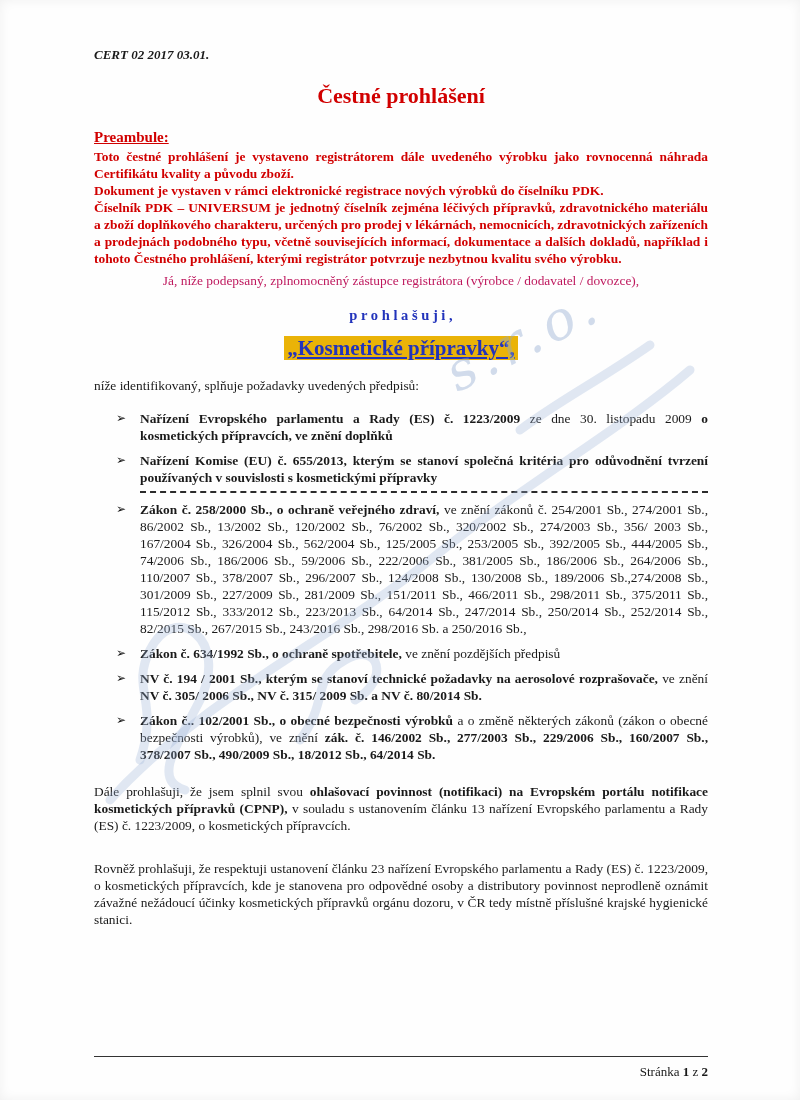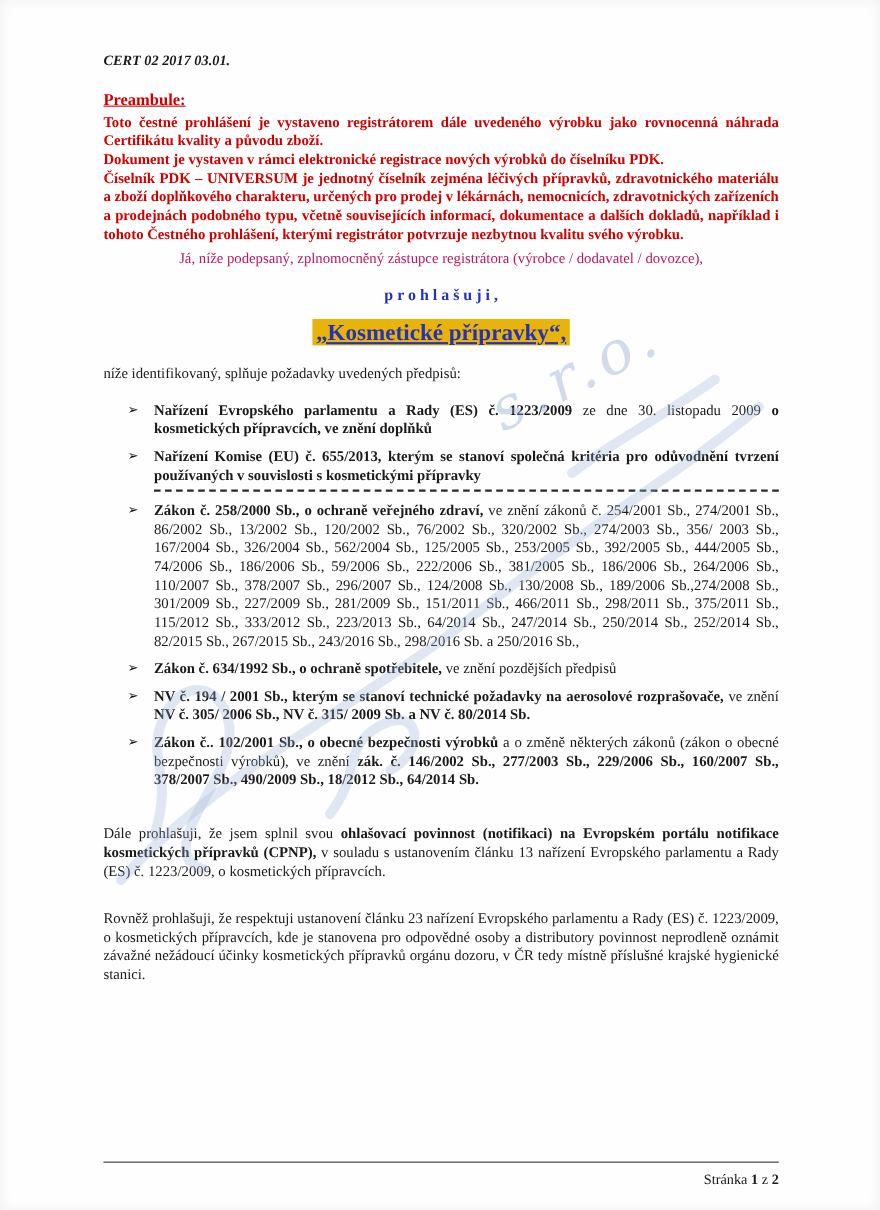--- a/index.html
+++ b/index.html
@@ -109,21 +109,21 @@
   .dashed-divider{
     border:0;
     border-top:2px dashed #2b2b2b;
     margin:5px 0 0 0;
     width:100%;
   }
   .closing-para{
     text-align:justify;
     margin:0;
   }
-  .closing-para.first{margin-top:32px;}
+  .closing-para.first{margin-top:20px;}
   .closing-para.second{margin-top:26px;}
   .footer{
     margin-top:auto;
     padding-top:8px;
   }
   .footer-rule{
     border:0;
     border-top:1.4px solid #333;
     margin:0 0 6px 0;
   }
@@ -164,20 +164,21 @@
         <path d="M140 760 C 160 700, 130 690, 150 650 C 175 600, 230 640, 200 700 C 180 740, 150 780, 185 790"></path>
         <path d="M300 740 C 330 700, 310 680, 345 660 C 380 640, 390 680, 355 700"></path>
         <path d="M520 430 C 560 400, 600 380, 650 345"></path>
       </g>
     </svg>
   </div>
 
   <div class="content-z">
     <div class="doc-code">CERT 02 2017 03.01.</div>
 
+    <h1 class="title">Čestné prohlášení</h1>
 
     <div class="preamble-heading">Preambule:</div>
     <p class="red-para">Toto čestné prohlášení je vystaveno registrátorem dále uvedeného výrobku jako rovnocenná náhrada Certifikátu kvality a původu zboží.</p>
     <p class="red-para">Dokument je vystaven v rámci elektronické registrace nových výrobků do číselníku PDK.</p>
     <p class="red-para">Číselník PDK – UNIVERSUM je jednotný číselník zejména léčivých přípravků, zdravotnického materiálu a zboží doplňkového charakteru, určených pro prodej v lékárnách, nemocnicích, zdravotnických zařízeních a prodejnách podobného typu, včetně souvisejících informací, dokumentace a dalších dokladů, například i tohoto Čestného prohlášení, kterými registrátor potvrzuje nezbytnou kvalitu svého výrobku.</p>
 
     <div class="blue-intro">Já, níže podepsaný, zplnomocněný zástupce registrátora (výrobce / dodavatel / dovozce),</div>
     <div class="verb">p r o h l a š u j i ,</div>
     <div class="product-line">
       <span class="product-hl">„Kosmetické přípravky“,</span>

